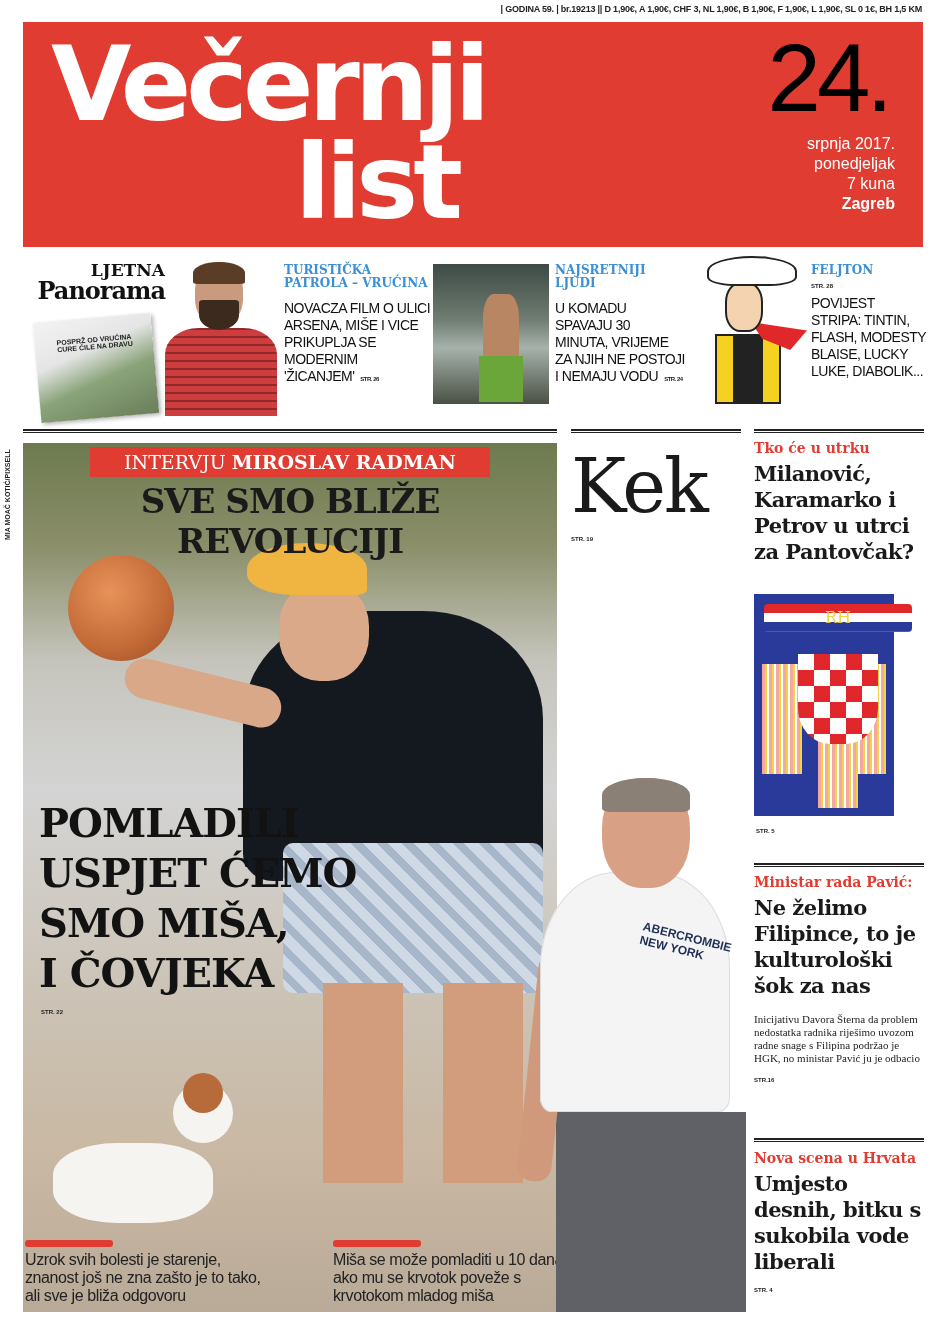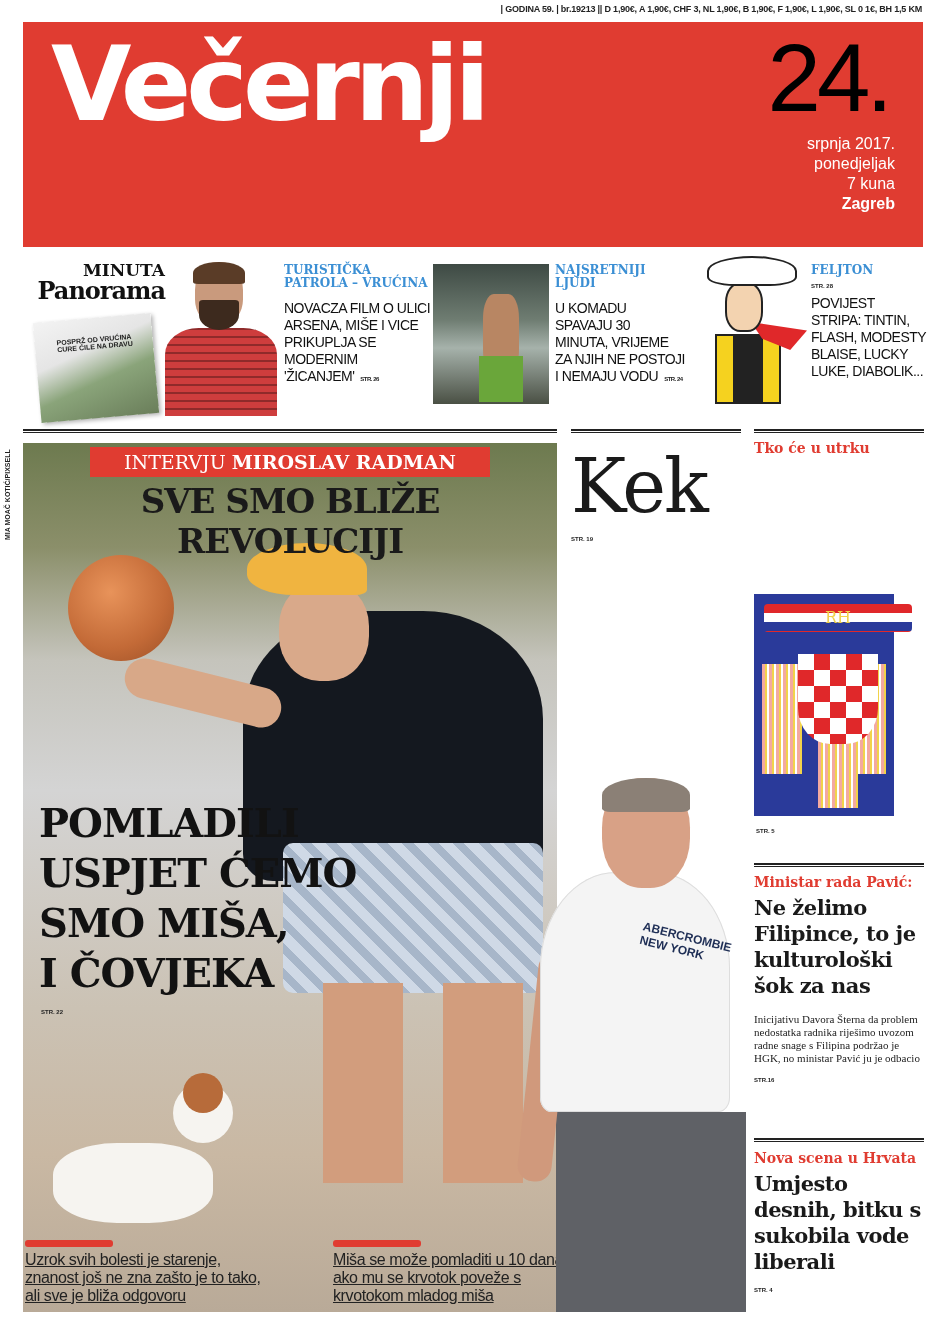--- a/index.html
+++ b/index.html
@@ -63,21 +63,21 @@
   .dog { position: absolute; left: 10px; top: 620px; width: 200px; height: 180px; }
   .dog .b { position: absolute; left: 20px; top: 80px; width: 160px; height: 80px; background: #f6f4f0; border-radius: 40%; }
   .dog .h { position: absolute; left: 140px; top: 20px; width: 60px; height: 60px; background: #f6f4f0; border-radius: 50%; }
   .dog .e { position: absolute; left: 150px; top: 10px; width: 40px; height: 40px; background: #b76b3a; border-radius: 50%; }
 
   .hero-big { position: absolute; left: 16px; top: 355px; font-family: "DejaVu Serif", serif; font-weight: bold; font-size: 40px; line-height: 50px; color: #121212; letter-spacing: -1px; }
   .hero-big-page { position: absolute; left: 18px; top: 566px; font-size: 6px; font-weight: bold; color: #222; }
 
   .caption { position: absolute; top: 797px; width: 250px; }
   .caption .bar { width: 88px; height: 7px; background: #e03c31; border-radius: 3px; margin-bottom: 4px; }
-  .caption .t { font-family: "Liberation Sans", sans-serif; font-size: 16px; line-height: 18px; color: #222; letter-spacing: -0.4px; text-decoration: underline; }
+  .caption .t { font-family: "Liberation Sans", sans-serif; font-size: 16px; line-height: 18px; color: #222; letter-spacing: -0.4px; }
   .cap1 { left: 2px; }
   .cap2 { left: 270px; margin-left: 40px; }
 
   .center-col { position: absolute; left: 571px; top: 440px; width: 170px; }
   .center-col .kicker { font-family: "DejaVu Serif", serif; font-weight: bold; font-size: 16px; line-height: 18px; color: #6e5c55; }
   .center-col .big { font-family: "DejaVu Serif", serif; font-size: 74px; line-height: 80px; color: #1a1a1a; margin-top: 6px; letter-spacing: -2px; }
   .center-col .sub { font-family: "Liberation Serif", serif; font-size: 32px; line-height: 37px; color: #1a1a1a; letter-spacing: -1px; }
   .center-col .page { font-size: 6px; font-weight: bold; color: #222; margin-top: 10px; }
   .kek-photo { position: absolute; left: 540px; top: 772px; width: 208px; height: 540px; }
   .kek-photo .head { position: absolute; left: 62px; top: 6px; width: 88px; height: 110px; background: #d8a186; border-radius: 45%; }
@@ -105,32 +105,33 @@
   .rc2 { top: 874px; }
   .rc3 { top: 1150px; }
 </style>
 </head>
 <body>
 
 <div class="topline">| GODINA 59. | br.19213 || D 1,90€, A 1,90€, CHF 3, NL 1,90€, B 1,90€, F 1,90€, L 1,90€, SL 0 1€, BH 1,5 KM</div>
 
 <header class="masthead">
   <div class="logo-line1">Večernji</div>
+  <div class="logo-line2">list</div>
   <div class="date-day">24.</div>
   <div class="date-info">
     <div>srpnja 2017.</div>
     <div>ponedjeljak</div>
     <div>7 kuna</div>
     <div class="city">Zagreb</div>
   </div>
 </header>
 
 <section class="teasers">
   <div class="panorama-logo">
-    <div class="l1">MINUTA</div>
+    <div class="l1">LJETNA</div>
     <div class="l2">Panorama</div>
   </div>
   <div class="mag-thumb">
     <div class="mt">POSPRŽ OD VRUĆINA CURE ĆILE NA DRAVU</div>
   </div>
   <div class="person1">
     <div class="shirt"></div>
     <div class="head"></div>
     <div class="hair"></div>
     <div class="beard"></div>
@@ -213,20 +214,21 @@
   <div class="pants"></div>
   <div class="arm"></div>
   <div class="shirt"></div>
   <div class="logo">ABERCROMBIE NEW YORK</div>
   <div class="head"></div>
   <div class="hair"></div>
 </div>
 
 <section class="right-col rc1">
   <div class="kicker">Tko će u utrku</div>
+  <div class="head">Milanović, Karamarko i Petrov u utrci za Pantovčak?</div>
 </section>
 <div class="coat">
   <div class="fringe f1"></div>
   <div class="fringe f2"></div>
   <div class="fringe f3"></div>
   <div class="chess"></div>
   <div class="ribbon"></div>
   <div class="rh">RH</div>
 </div>
 <div class="coat-page">STR. 5</div>

